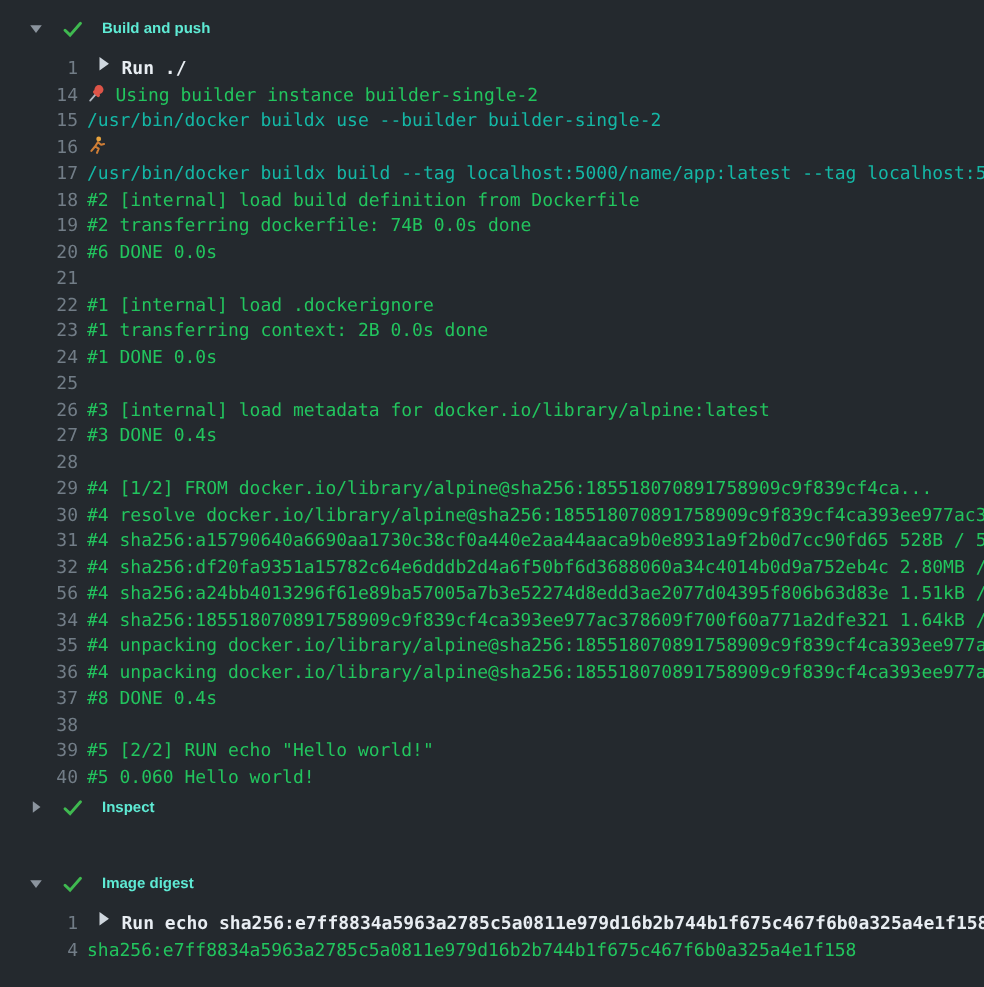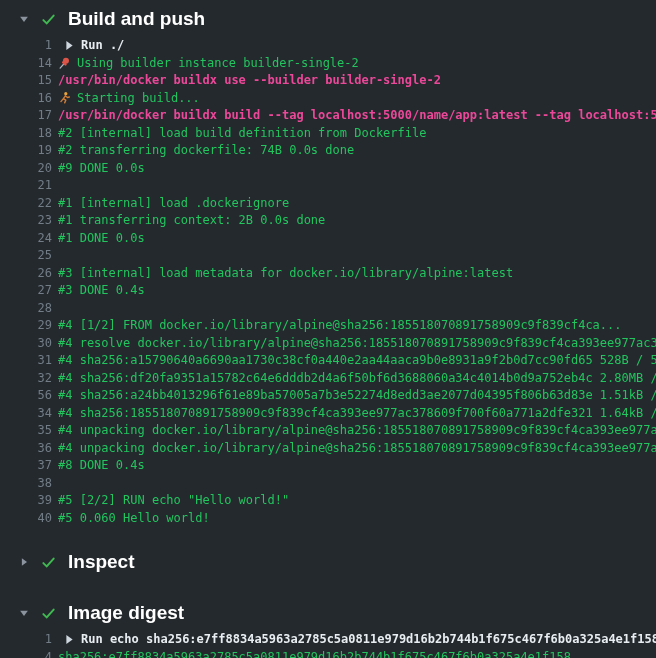--- a/index.html
+++ b/index.html
@@ -6,36 +6,36 @@
   body{
     width:656px;height:658px;overflow:hidden;
     background:#24292e;
     font-family:"DejaVu Sans Mono","Liberation Mono",monospace;
   }
   .log{padding-top:8px;font-size:12px;color:#ccd4db}
   .section{}
   .section-header{
     display:flex;align-items:center;height:22px;padding-left:18px;cursor:pointer;
   }
-  .section:nth-child(2) .section-header{margin-top:24px}
+  .section:nth-child(2) .section-header{}
   .section:nth-child(3) .section-header{margin-top:29px}
   .disc{width:12px;height:12px;margin-right:11px;flex:0 0 12px;display:flex;align-items:center;justify-content:center}
   .chk{width:15px;height:15px;margin-right:12px;flex:0 0 15px;display:flex;align-items:center;justify-content:center}
   .section-title{
-    font-family:"Liberation Sans",sans-serif;font-weight:bold;font-size:19px;color:#ffffff;
+    font-family:"Liberation Sans",sans-serif;font-weight:bold;font-size:10px;color:#5eead4;
   }
   .lines{margin-top:7px}
   .row{display:flex;height:17.5px;line-height:17.5px}
   .num{
     width:52px;flex:0 0 52px;text-align:right;color:#727d87;cursor:pointer;
     user-select:none;
   }
-  .content{margin-left:6px;display:flex;align-items:center;overflow:hidden;white-space:pre}
+  .content{margin-left:6px;display:flex;align-items:flex-start;overflow:hidden;white-space:pre}
   .text{white-space:pre;color:#22c55e}
-  .cmd .text{color:#ec4899;font-weight:bold}
+  .cmd .text{color:#14b8a6;font-weight:normal}
   .grp .text{color:#e8edf2;font-weight:bold}
   .expander{width:9px;height:11px;margin:0 7px;flex:0 0 9px;cursor:pointer;display:flex;align-items:center}
   .line-icon{width:13px;height:14px;margin-right:6px;flex:0 0 13px;display:flex;align-items:center}
 </style>
 </head>
 <body>
 
 <div class="log">
   <div class="section">
     <div class="section-header">
@@ -84,41 +84,41 @@
 
   <div class="row">
     <span class="num">16</span>
     <span class="content">
   <span class="line-icon">
     <svg width="13" height="14" viewBox="0 0 16 16">
       <circle cx="9.6" cy="2.7" r="2" fill="#e8a33d"></circle>
       <path d="M9 5.3 L6.6 8.8 M9 5.3 L11.6 7.4 L14 6.8 M6.6 8.8 L9.6 10.6 L8.2 14 M6.6 8.8 L3.6 12.4" stroke="#cf7d35" stroke-width="1.7" fill="none" stroke-linecap="round" stroke-linejoin="round"></path>
     </svg>
   </span>
-<span class="text">Starting build...</span></span>
+</span>
   </div>
 
   <div class="row">
     <span class="num">17</span>
     <span class="content cmd"><span class="text">/usr/bin/docker buildx build --tag localhost:5000/name/app:latest --tag localhost:50</span></span>
   </div>
 
   <div class="row">
     <span class="num">18</span>
     <span class="content"><span class="text">#2 [internal] load build definition from Dockerfile</span></span>
   </div>
 
   <div class="row">
     <span class="num">19</span>
     <span class="content"><span class="text">#2 transferring dockerfile: 74B 0.0s done</span></span>
   </div>
 
   <div class="row">
     <span class="num">20</span>
-    <span class="content"><span class="text">#9 DONE 0.0s</span></span>
+    <span class="content"><span class="text">#6 DONE 0.0s</span></span>
   </div>
 
   <div class="row">
     <span class="num">21</span>
     <span class="content"><span class="text"></span></span>
   </div>
 
   <div class="row">
     <span class="num">22</span>
     <span class="content"><span class="text">#1 [internal] load .dockerignore</span></span>

